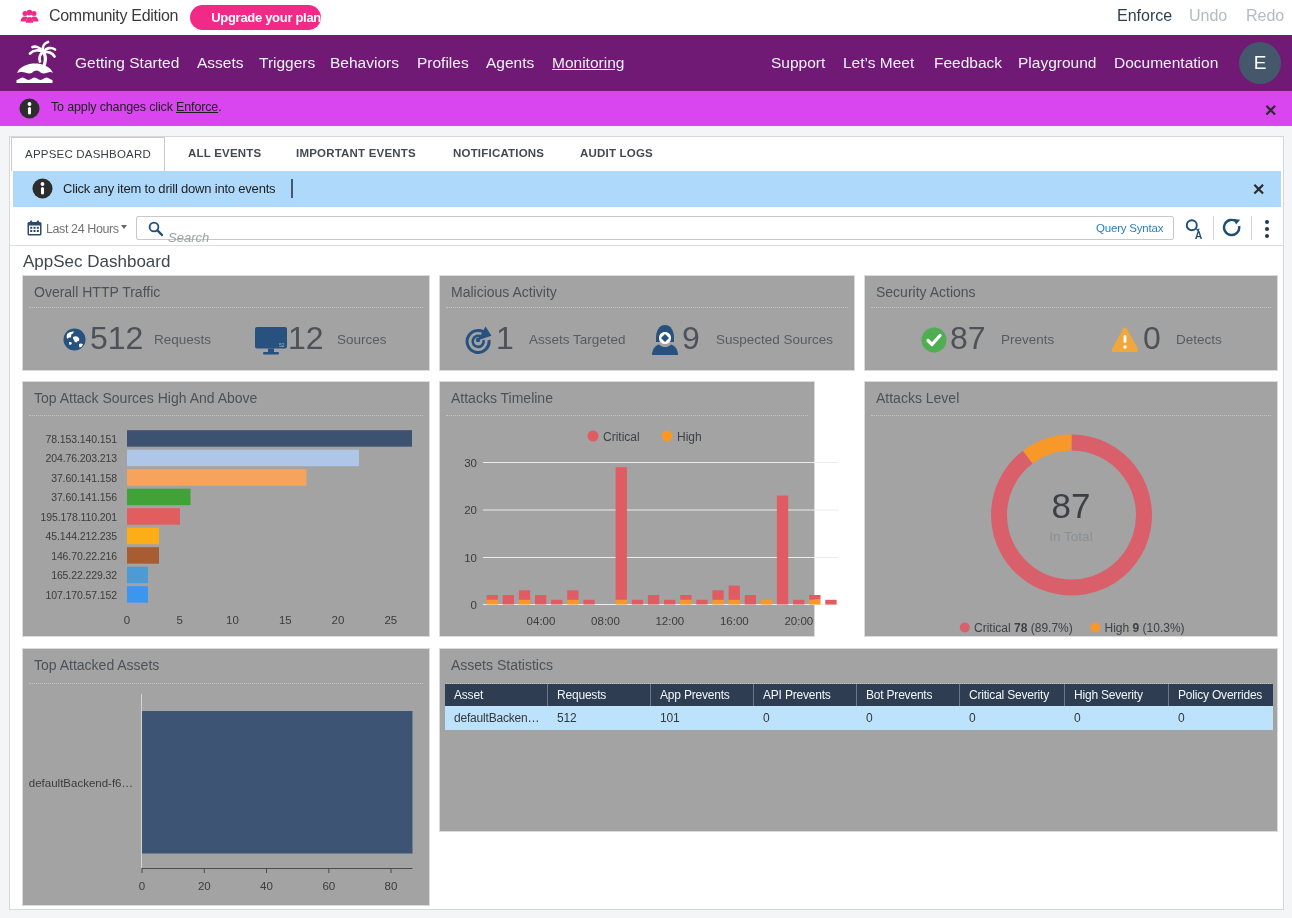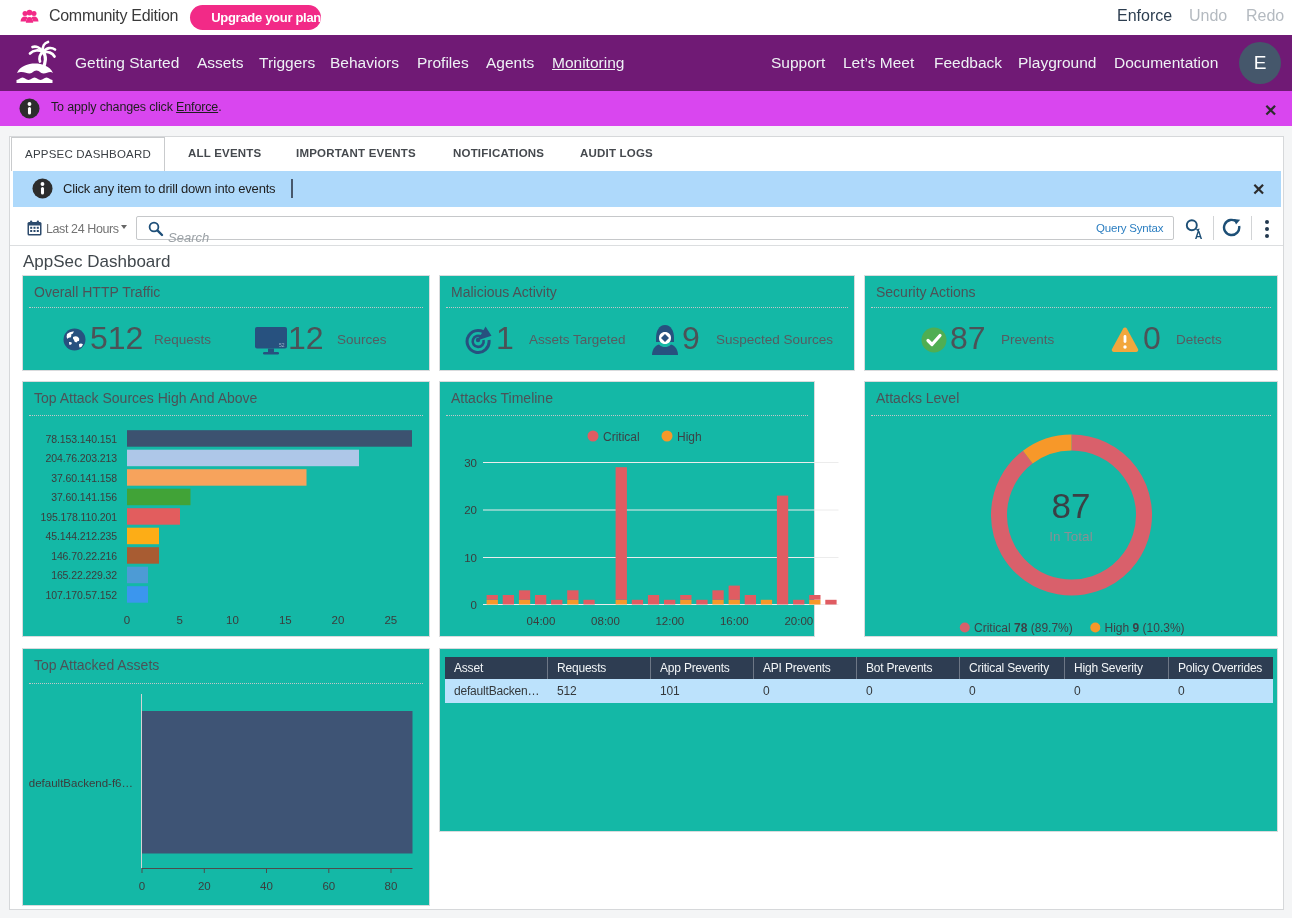--- a/index.html
+++ b/index.html
@@ -22,21 +22,21 @@
 
 #panel { position:absolute; left:9px; top:136px; width:1275px; height:774px; background:#fff; border:1px solid #d6d8da; }
 #tab-active { position:absolute; left:11px; top:137px; width:154px; height:34px; background:#fff; border:1px solid #c9cbcd; border-bottom:none; font-size:11.5px; color:#3a3f44; text-align:center; line-height:33px; letter-spacing:.2px; z-index:3;}
 .tab { position:absolute; top:147px; font-size:11.5px; color:#45494e; letter-spacing:.2px;font-weight:bold; }
 #banner2 { position:absolute; left:13px; top:171px; width:1268px; height:36px; background:#aed9fb; }
 #toolbar { position:absolute; left:10px; top:207px; width:1273px; height:39px; background:#fff; border-bottom:1px solid #dcdee0; }
 #searchbox { position:absolute; left:136px; top:216px; width:1038px; height:24px; border:1px solid #c6c8ca; border-radius:2px; background:#fff; }
 #qsyntax { position:absolute; left:1096px; top:222px; font-size:11.5px; letter-spacing:-0.2px; color:#2b7ec1; }
 #heading { position:absolute; left:23px; top:252px; font-size:17px; color:#40474c; }
 
-.card { position:absolute; background:#14b8a6; border:1px solid #d9dbdd; }
+.card { position:absolute; background:#a3a3a3; border:1px solid #d9dbdd; }
 .ctitle { position:absolute; left:11px; top:8px; font-size:14px; color:#4c5257; }
 .cdot { position:absolute; left:6px; right:6px; border-bottom:1px dotted #c3c6c9; }
 .bignum { position:absolute; font-size:32px; color:#4c5257; }
 .blabel { position:absolute; font-size:13.5px; color:#565c61; }
 </style>
 </head>
 <body>
 
 <div id="topbar">
   <svg class="abs" style="left:20px;top:9px" width="19" height="16" viewBox="0 0 19 16">
@@ -359,21 +359,21 @@
     <text x="306.8" y="208">60</text>
     <text x="369" y="208">80</text>
   </g>
   <text x="111" y="105" font-size="11.5" fill="#3c3c3c" text-anchor="end" font-family="Liberation Sans,sans-serif">defaultBackend-f6…</text>
 </svg>
 
 <div class="card" style="left:439px;top:648px;width:839px;height:184px;">
   <div class="ctitle">Assets Statistics</div>
   <div class="cdot" style="top:34px"></div>
 </div>
-<div id="statstable" style="position:absolute;left:445px;top:657px;width:828px;">
+<div id="statstable" style="position:absolute;left:445px;top:684px;width:828px;">
   <div style="display:flex;height:22px;background:#2e3d52;color:#f2f5f7;font-size:12px;letter-spacing:-0.2px;line-height:22px;">
     <div style="width:103px;padding-left:9px;border-right:1px solid rgba(255,255,255,0.3);box-sizing:border-box;">Asset</div>
     <div style="width:103px;padding-left:9px;border-right:1px solid rgba(255,255,255,0.3);box-sizing:border-box;">Requests</div>
     <div style="width:103px;padding-left:9px;border-right:1px solid rgba(255,255,255,0.3);box-sizing:border-box;">App Prevents</div>
     <div style="width:103px;padding-left:9px;border-right:1px solid rgba(255,255,255,0.3);box-sizing:border-box;">API Prevents</div>
     <div style="width:103px;padding-left:9px;border-right:1px solid rgba(255,255,255,0.3);box-sizing:border-box;">Bot Prevents</div>
     <div style="width:105px;padding-left:9px;border-right:1px solid rgba(255,255,255,0.3);box-sizing:border-box;">Critical Severity</div>
     <div style="width:104px;padding-left:9px;border-right:1px solid rgba(255,255,255,0.3);box-sizing:border-box;">High Severity</div>
     <div style="width:104px;padding-left:9px;box-sizing:border-box;">Policy Overrides</div>
   </div>

